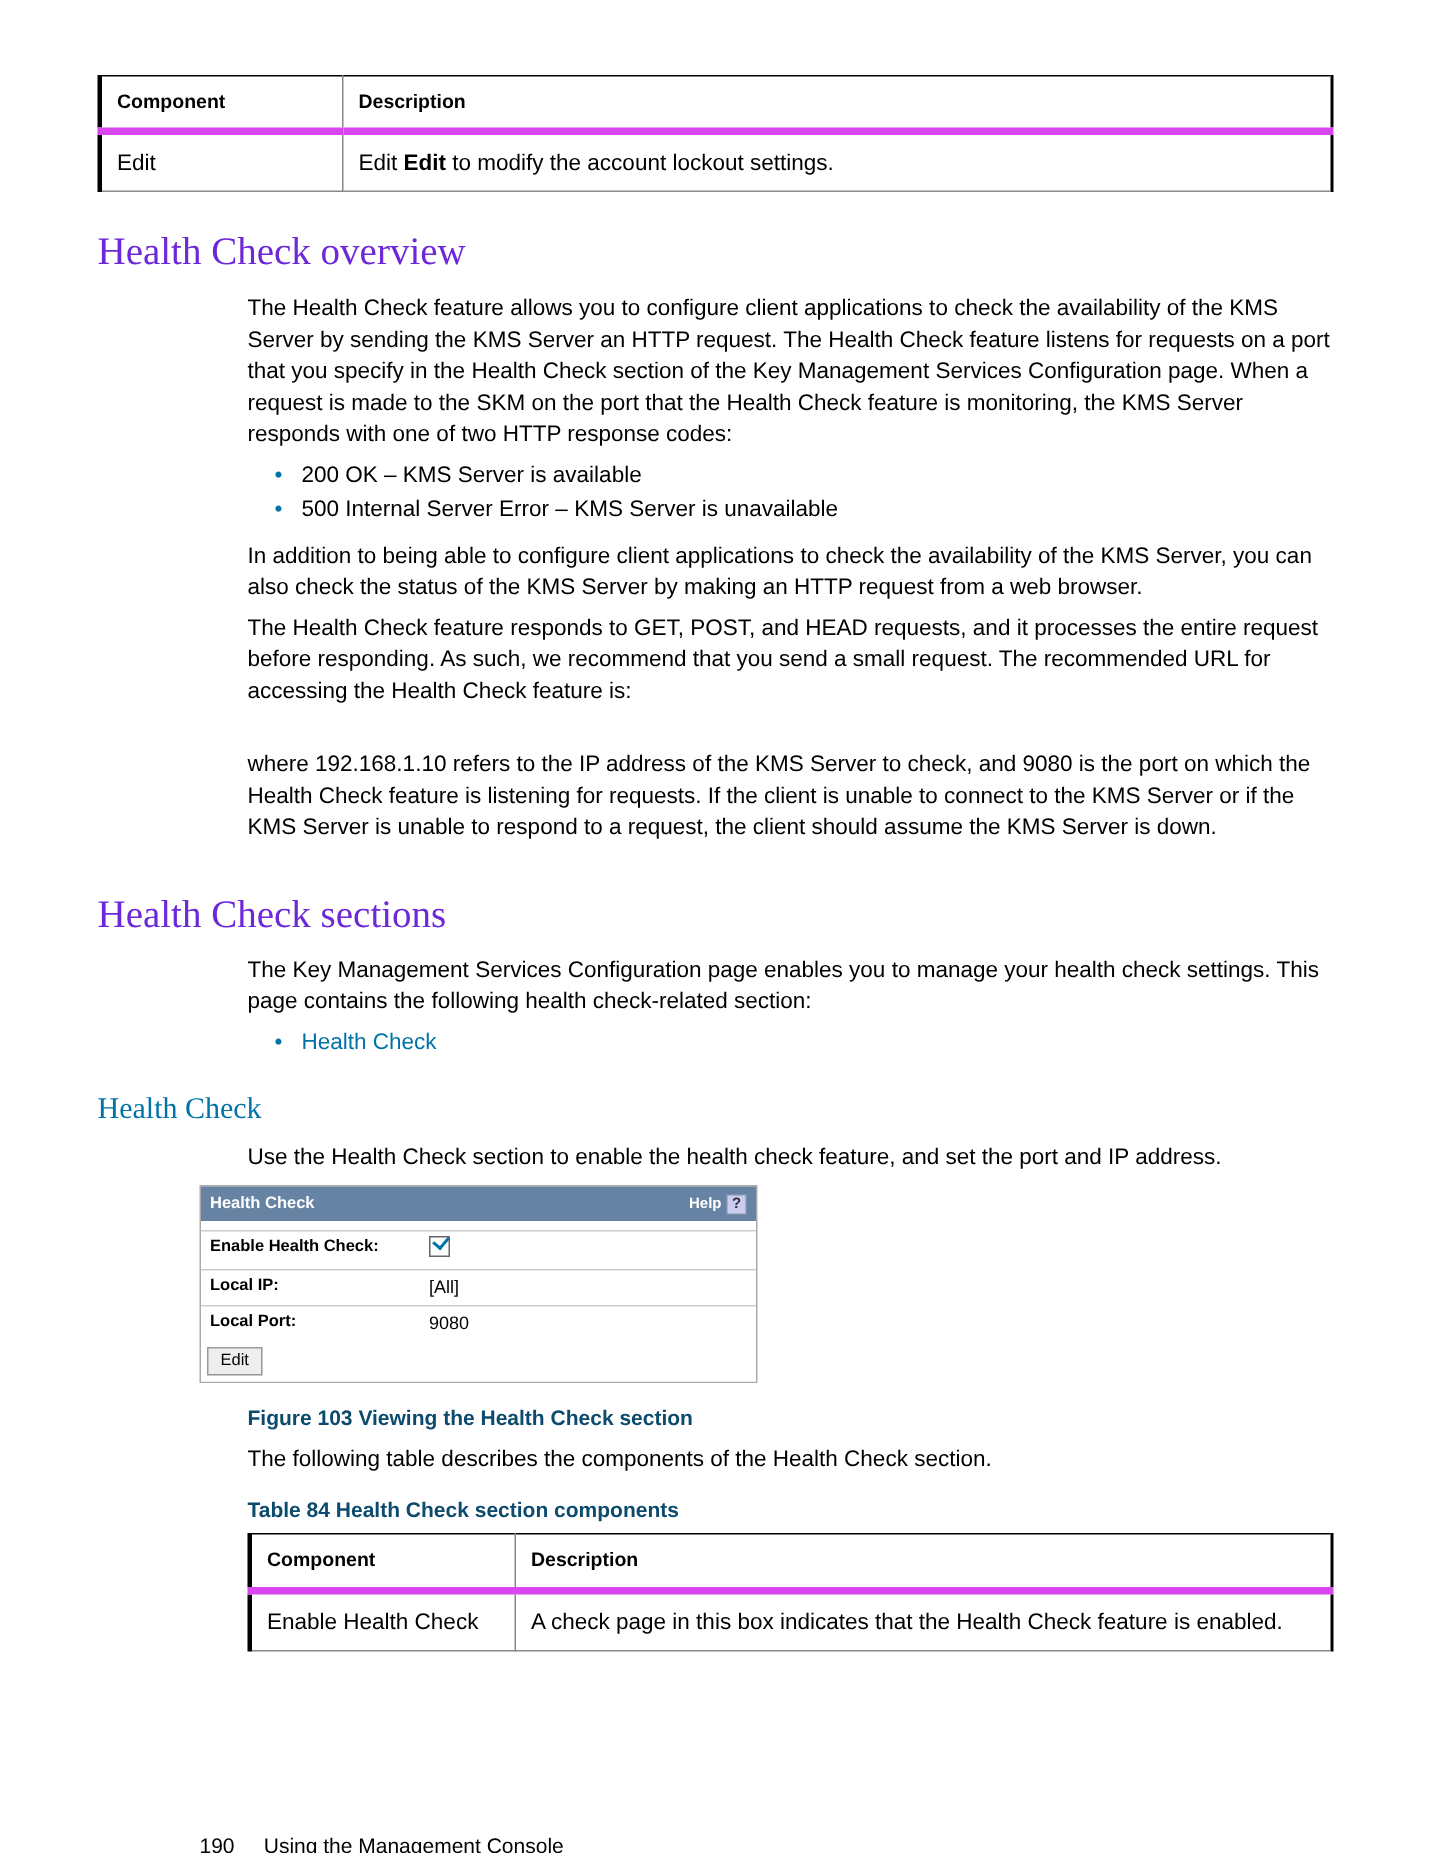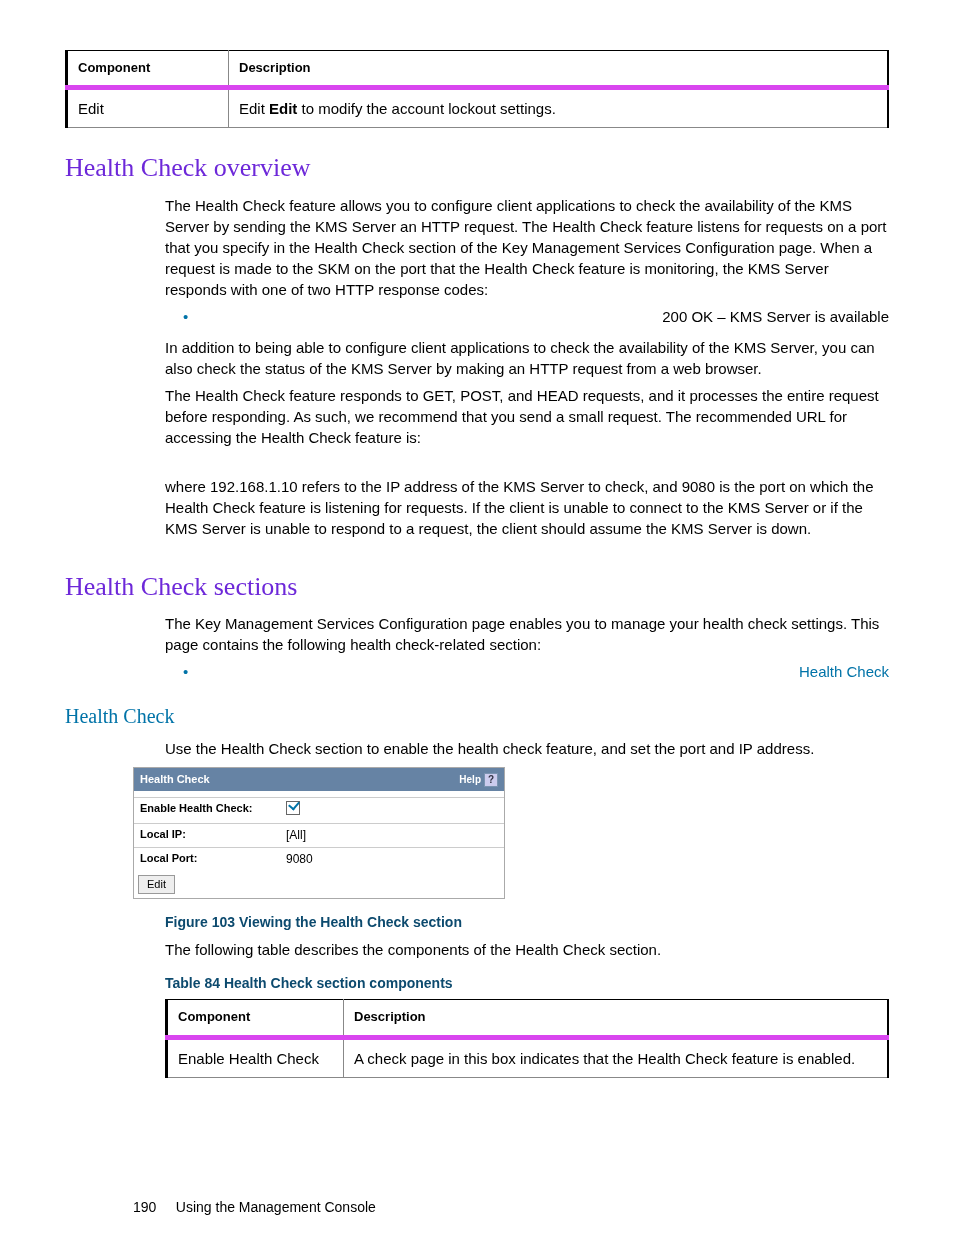--- a/index.html
+++ b/index.html
@@ -31,21 +31,20 @@
 }
 .indent {
   margin-left: 100px;
 }
 p.body {
   margin: 6px 0;
 }
 ul.bullets {
   margin: 6px 0 10px 0;
   padding-left: 18px;
-  text-align: right;
 }
 ul.bullets li {
   list-style: none;
   position: relative;
   padding-left: 18px;
   margin: 2px 0;
 }
 ul.bullets li::before {
   content: "•";
   position: absolute;
@@ -204,20 +203,21 @@
       </td>
     </tr>
   </tbody>
     </table>
 
   <h2 class="section">Health Check overview</h2>
   <div class="indent">
     <p class="body">The Health Check feature allows you to configure client applications to check the availability of the KMS Server by sending the KMS Server an HTTP request. The Health Check feature listens for requests on a port that you specify in the Health Check section of the Key Management Services Configuration page. When a request is made to the SKM on the port that the Health Check feature is monitoring, the KMS Server responds with one of two HTTP response codes:</p>
     <ul class="bullets">
       <li>200 OK – KMS Server is available</li>
+      <li>500 Internal Server Error – KMS Server is unavailable</li>
     </ul>
     <p class="body">In addition to being able to configure client applications to check the availability of the KMS Server, you can also check the status of the KMS Server by making an HTTP request from a web browser.</p>
     <p class="body">The Health Check feature responds to GET, POST, and HEAD requests, and it processes the entire request before responding. As such, we recommend that you send a small request. The recommended URL for accessing the Health Check feature is:</p>
     <p class="body" style="margin-top:28px">where 192.168.1.10 refers to the IP address of the KMS Server to check, and 9080 is the port on which the Health Check feature is listening for requests. If the client is unable to connect to the KMS Server or if the KMS Server is unable to respond to a request, the client should assume the KMS Server is down.</p>
   </div>
 
   <h2 class="section" style="margin-top:30px">Health Check sections</h2>
   <div class="indent">
     <p class="body">The Key Management Services Configuration page enables you to manage your health check settings. This page contains the following health check-related section:</p>
     <ul class="bullets">

